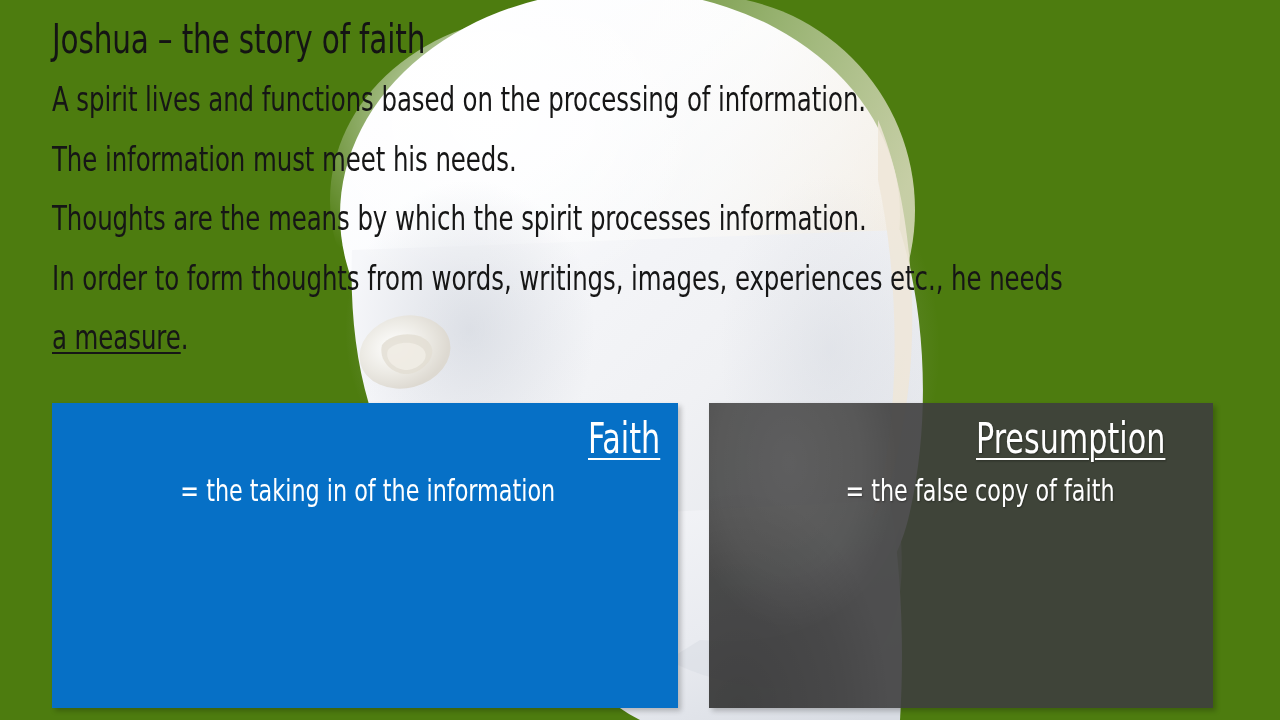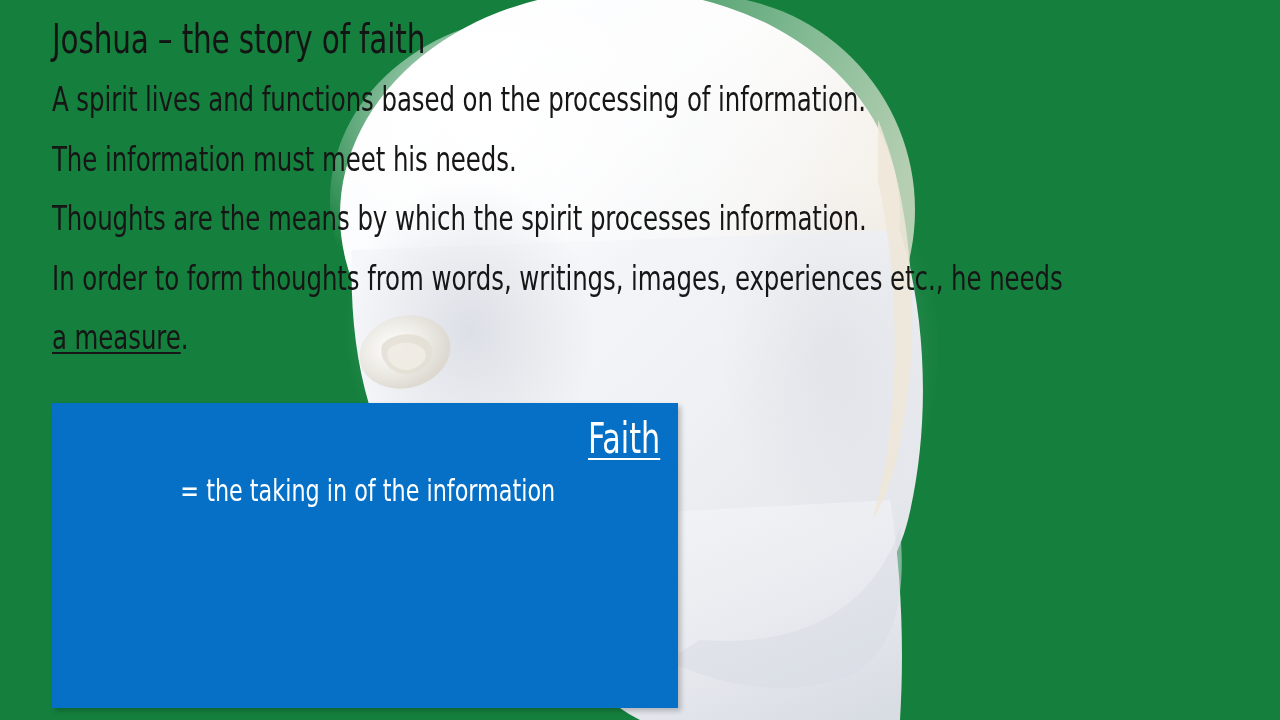--- a/index.html
+++ b/index.html
@@ -7,21 +7,21 @@
     padding: 0;
     background: #ffffff;
   }
   body {
     font-family: "Liberation Sans", sans-serif;
   }
   .slide {
     position: relative;
     width: 1280px;
     height: 720px;
-    background: #15803d;
+    background: #4d7c0f;
     overflow: hidden;
   }
 
   
   .head-art {
     position: absolute;
     left: 0;
     top: 0;
     width: 1280px;
     height: 720px;
@@ -216,14 +216,21 @@
     <p class="body-line"><span class="u">a measure</span><span>.</span></p>
   </div>
 
   <div class="card card-faith">
     <div class="card-inner">
       <div class="card-title">Faith</div>
       <div class="card-sub">= the taking in of the information</div>
     </div>
   </div>
 
+  <div class="card card-presumption">
+    <div class="bleed"></div>
+    <div class="card-inner">
+      <div class="card-title">Presumption</div>
+      <div class="card-sub">= the false copy of faith</div>
+    </div>
+  </div>
 
 </div>
 
 </body></html>

